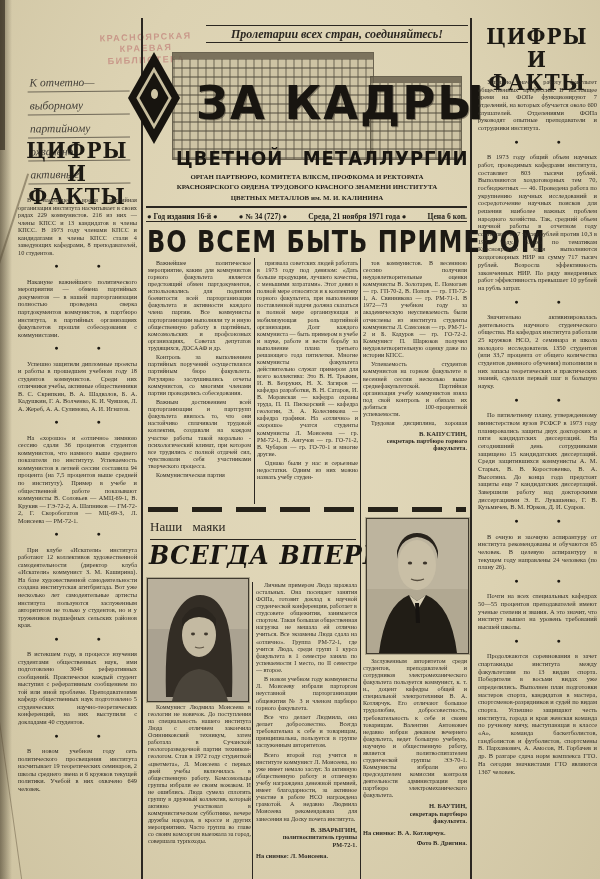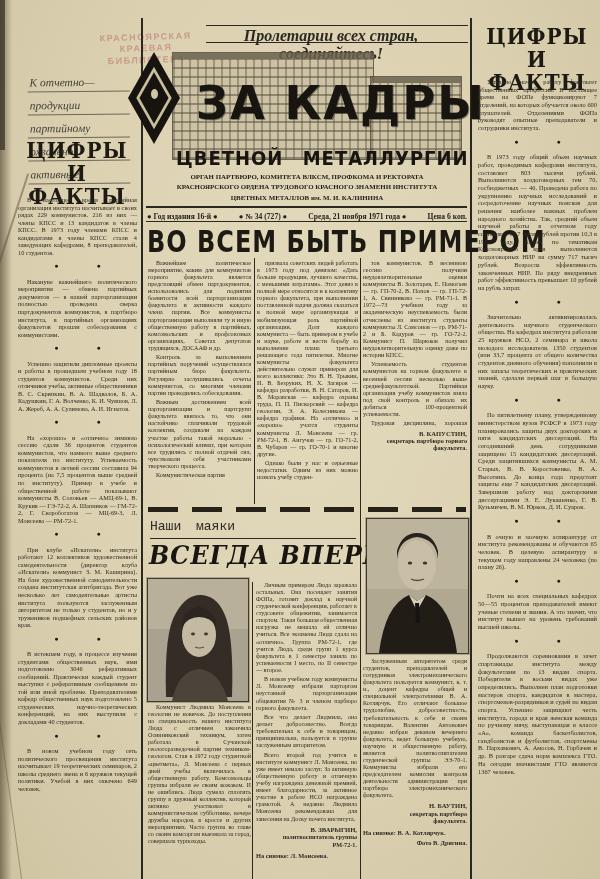--- a/index.html
+++ b/index.html
@@ -22,22 +22,22 @@
   .margin-note .mline{font-style:italic;font-size:11.5px;color:#45413a;border-bottom:1px solid #6e6757;
     padding:0 0 3px 2px;margin-bottom:7px;width:100px;}
 
   .cf-head{width:120px;text-align:center;font-family:"DejaVu Serif",serif;font-weight:bold;
     color:#1d1a14;font-size:20px;line-height:1.05;letter-spacing:1px;transform:scaleY(1.08);transform-origin:top;}
 
   .colbody{font-size:6.3px;line-height:1.2;text-align:justify;color:#2f2b24;overflow:hidden;}
   .colbody p{margin:0 0 3px 0;text-indent:9px;}
   .dots{display:flex;justify-content:center;gap:38px;font-size:7px;color:#1d1a14;margin:6px 0 7px 0;}
 
-  .slogan{left:200px;top:27px;width:262px;text-align:center;font-style:italic;font-weight:bold;
-    font-size:16px;color:#2b2721;}
+  .slogan{left:206px;top:27px;width:262px;text-align:center;font-style:italic;font-weight:bold;
+    font-size:12px;color:#2b2721;}
   .building{background-color:#cbc1a2;opacity:.85;border:1px solid #57503f;
     background-image:repeating-linear-gradient(0deg, rgba(58,52,40,.5) 0 2px, transparent 2px 9px),
       repeating-linear-gradient(90deg, rgba(58,52,40,.4) 0 2px, transparent 2px 8px);}
   .roof{position:absolute;left:0;top:0;width:100%;height:6px;background:#6a624e;}
   .dia-outer{left:128px;top:52px;width:52px;height:92px;background:#17140f;
     clip-path:polygon(50% 0,100% 50%,50% 100%,0 50%);}
   .dia-ring{position:absolute;left:16%;top:16%;width:68%;height:68%;
     clip-path:polygon(50% 0,100% 50%,50% 100%,0 50%);background:#c9bf9f;}
   .dia-core{position:absolute;left:22%;top:22%;width:56%;height:56%;
     clip-path:polygon(50% 0,100% 50%,50% 100%,0 50%);background:#17140f;}
@@ -56,21 +56,21 @@
     font-weight:900;font-size:24px;color:#1d1a14;letter-spacing:1px;transform:scaleY(1.22);transform-origin:top;white-space:nowrap;}
 
   .artcol{font-size:6.1px;line-height:1.16;text-align:justify;overflow:hidden;}
   .artcol p{margin:0 0 2.5px 0;text-indent:8px;}
   .sign-name{text-align:right;font-weight:bold;font-size:6.6px;margin-top:3px;}
   .sign-role{text-align:right;font-weight:bold;font-size:6.2px;width:82%;margin-left:auto;line-height:1.2;}
   .caption{font-weight:bold;font-size:6.4px;margin-top:4px;}
   .credit{text-align:right;font-weight:bold;font-size:6.4px;margin-top:3px;}
 
   .dash-sep{height:4.5px;background:repeating-linear-gradient(90deg,#262219 0 30px,transparent 30px 44px);}
-  .rubric{left:150px;top:519px;width:206px;font-family:Liberation Mono, monospace;font-size:13px;
+  .rubric{left:150px;top:519px;width:206px;font-family:Liberation Serif, serif;font-size:13px;
     color:#2b2721;word-spacing:7px;border-bottom:1.5px solid #2b2721;padding-bottom:4px;}
   .feat-head{left:149px;top:540px;width:212px;font-family:"DejaVu Serif",serif;font-style:italic;
     font-weight:bold;font-size:24px;color:#191611;letter-spacing:1px;white-space:nowrap;transform:scaleY(1.05);transform-origin:top;}
 
   .photo{border:1px solid #403a2e;box-shadow:0 0 0 1px rgba(64,58,46,.3);}
 </style>
 </head>
 <body>
 
 <div id="paper">
@@ -81,21 +81,21 @@
   <div class="abs crease2"></div>
 
   <div class="abs stamp">
     <div>КРАСНОЯРСКАЯ</div>
     <div>КРАЕВАЯ</div>
     <div>БИБЛИОТЕКА</div>
   </div>
 
   <div class="abs margin-note">
     <div class="mline">К отчетно—</div>
-    <div class="mline">продукции</div>
+    <div class="mline">выборному</div>
     <div class="mline">партийному</div>
     <div class="mline">охвачено</div>
     <div class="mline">активные</div>
   </div>
 
   <div class="abs rule-v" style="left:141px;top:18px;height:861px;"></div>
   <div class="abs rule-v" style="left:470px;top:18px;height:861px;"></div>
   <div class="abs rule-v" style="left:253.5px;top:258px;height:246px;width:1px;"></div>
   <div class="abs rule-v" style="left:360px;top:258px;height:621px;width:1px;"></div>
   <div class="abs rule-v" style="left:252px;top:582px;height:297px;width:1px;"></div>

